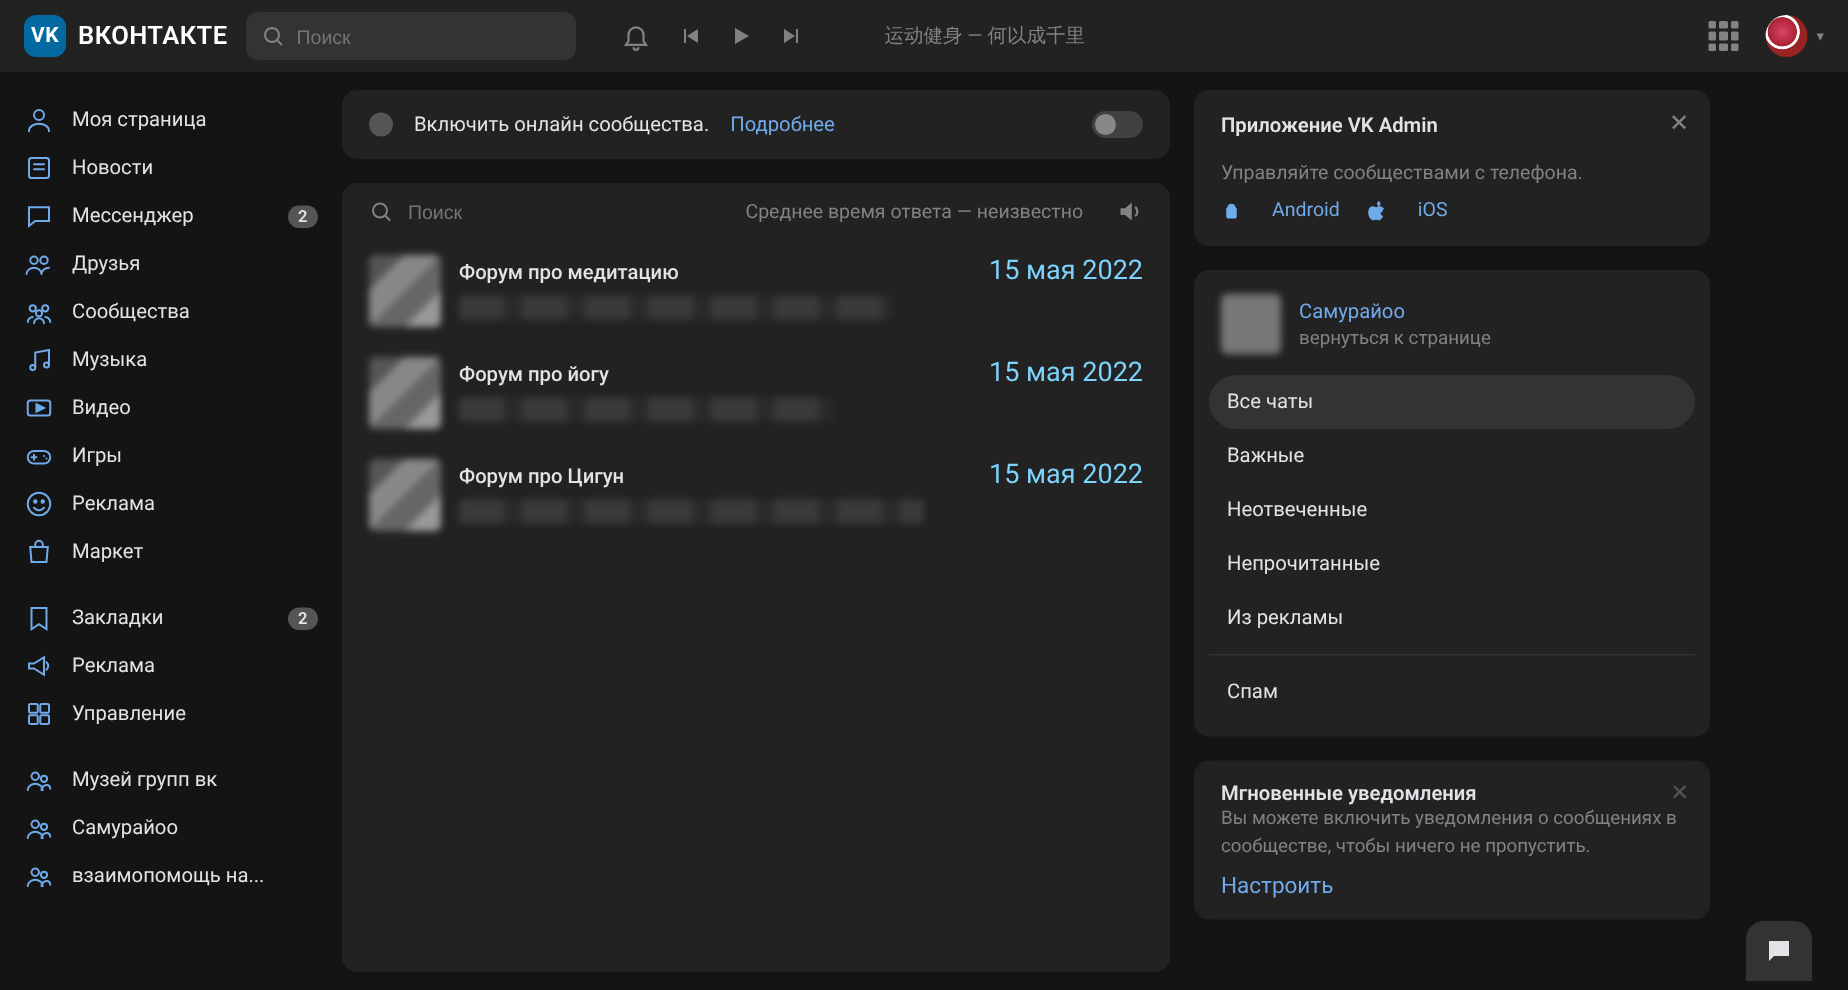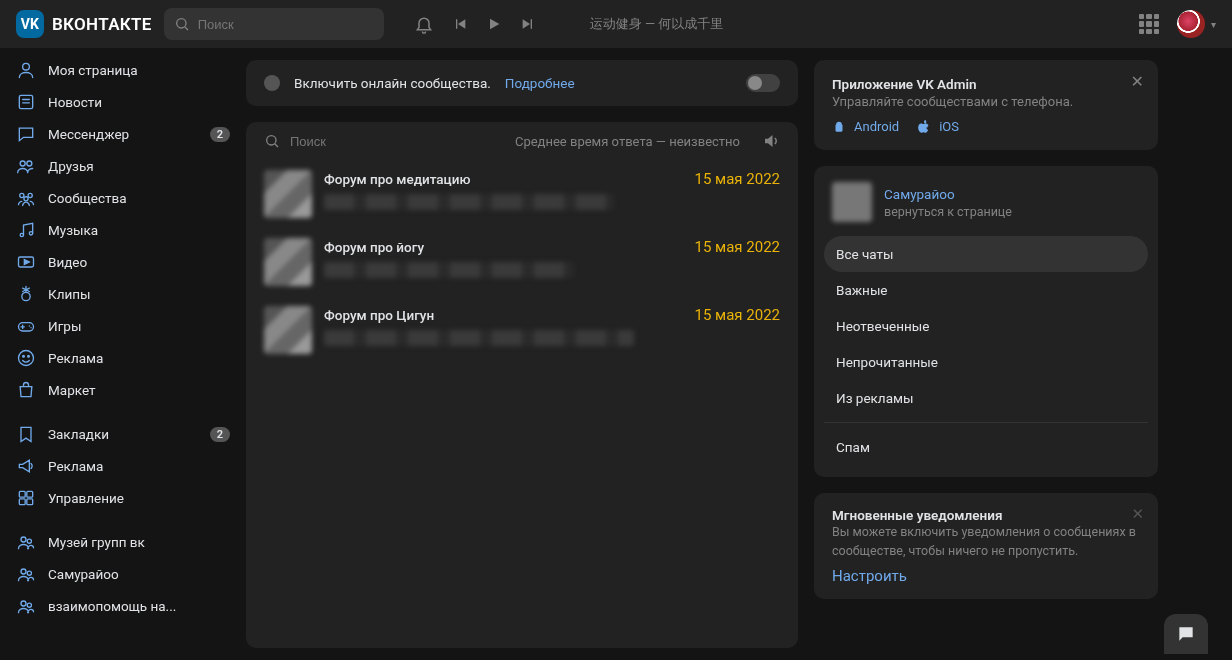--- a/index.html
+++ b/index.html
@@ -98,22 +98,22 @@
 }
 .chev-down {
   color: #828282;
   font-size: 10px;
 }
 .layout {
   display: flex;
   height: calc(100% - 48px);
 }
 .sidebar {
-  width: 246px;
-  padding: 6px 0;
+  width: 228px;
+  padding: 16px 0;
 }
 .side-item {
   display: flex;
   align-items: center;
   gap: 12px;
   padding: 6px 16px;
   color: #e1e3e6;
   font-size: 13.5px;
   cursor: pointer;
   position: relative;
@@ -223,21 +223,21 @@
   background: linear-gradient(135deg, #555 0%, #555 25%, #888 25%, #888 50%, #666 50%, #666 75%, #999 75%);
   filter: blur(2.5px);
   flex-shrink: 0;
 }
 .chat-body { flex: 1; min-width: 0; }
 .chat-top-row {
   display: flex;
   align-items: baseline;
 }
 .chat-name { color: #e1e3e6; font-size: 13.5px; font-weight: 500; }
-.chat-date { margin-left: auto; color: #eab308; font-size: 15px; }
+.chat-date { margin-left: auto; color: #7dd3fc; font-size: 18px; }
 .chat-msg {
   margin-top: 6px;
   height: 16px;
   border-radius: 3px;
   background: repeating-linear-gradient(90deg, #3a3a3a 0, #3a3a3a 30px, #2a2a2a 30px, #2a2a2a 42px);
   filter: blur(2.5px);
 }
 .rightcol {
   width: 344px;
   display: flex;
@@ -250,31 +250,31 @@
 }
 .vkadmin .close {
   position: absolute;
   right: 14px;
   top: 12px;
   color: #828282;
   cursor: pointer;
   font-size: 16px;
 }
 .vkadmin-title { color: #e1e3e6; font-weight: 600; font-size: 13.5px; }
-.vkadmin-desc { color: #828282; margin-top: 2px; font-size: 13px; }
+.vkadmin-desc { color: #828282; margin-top: 16px; font-size: 13px; }
 .vkadmin-links {
   display: flex;
   gap: 18px;
   margin-top: 10px;
 }
 .vkadmin-links a {
   color: #71aaeb;
   display: flex;
   align-items: center;
-  gap: 8px;
+  gap: 20px;
   font-size: 13px;
   cursor: pointer;
 }
 .community-panel {
   display: flex;
   flex-direction: column;
 }
 .comm-head {
   display: flex;
   gap: 12px;
@@ -454,29 +454,20 @@
             <svg width="20" height="20" viewBox="0 0 24 24" fill="none" stroke="#71aaeb" stroke-width="1.6" stroke-linecap="round">
               <rect x="3" y="6" width="18" height="12" rx="2"></rect>
               <path d="M10 9l6 3-6 3z" fill="#71aaeb"></path>
             </svg>
           </span>
           <span>Видео</span>
         </div>
         <div class="side-item">
           <span class="side-icon">
             <svg width="20" height="20" viewBox="0 0 24 24" fill="none" stroke="#71aaeb" stroke-width="1.6" stroke-linecap="round">
-              <path d="M12 3v6M8 5l8 4M8 9l8-4"></path>
-              <circle cx="12" cy="15" r="5"></circle>
-            </svg>
-          </span>
-          <span>Клипы</span>
-        </div>
-        <div class="side-item">
-          <span class="side-icon">
-            <svg width="20" height="20" viewBox="0 0 24 24" fill="none" stroke="#71aaeb" stroke-width="1.6" stroke-linecap="round">
               <rect x="3" y="8" width="18" height="10" rx="5"></rect>
               <path d="M8 11v4M6 13h4M16 12h.01M18 14h.01"></path>
             </svg>
           </span>
           <span>Игры</span>
         </div>
         <div class="side-item">
           <span class="side-icon">
             <svg width="20" height="20" viewBox="0 0 24 24" fill="none" stroke="#71aaeb" stroke-width="1.6" stroke-linecap="round">
               <circle cx="12" cy="12" r="9"></circle>

